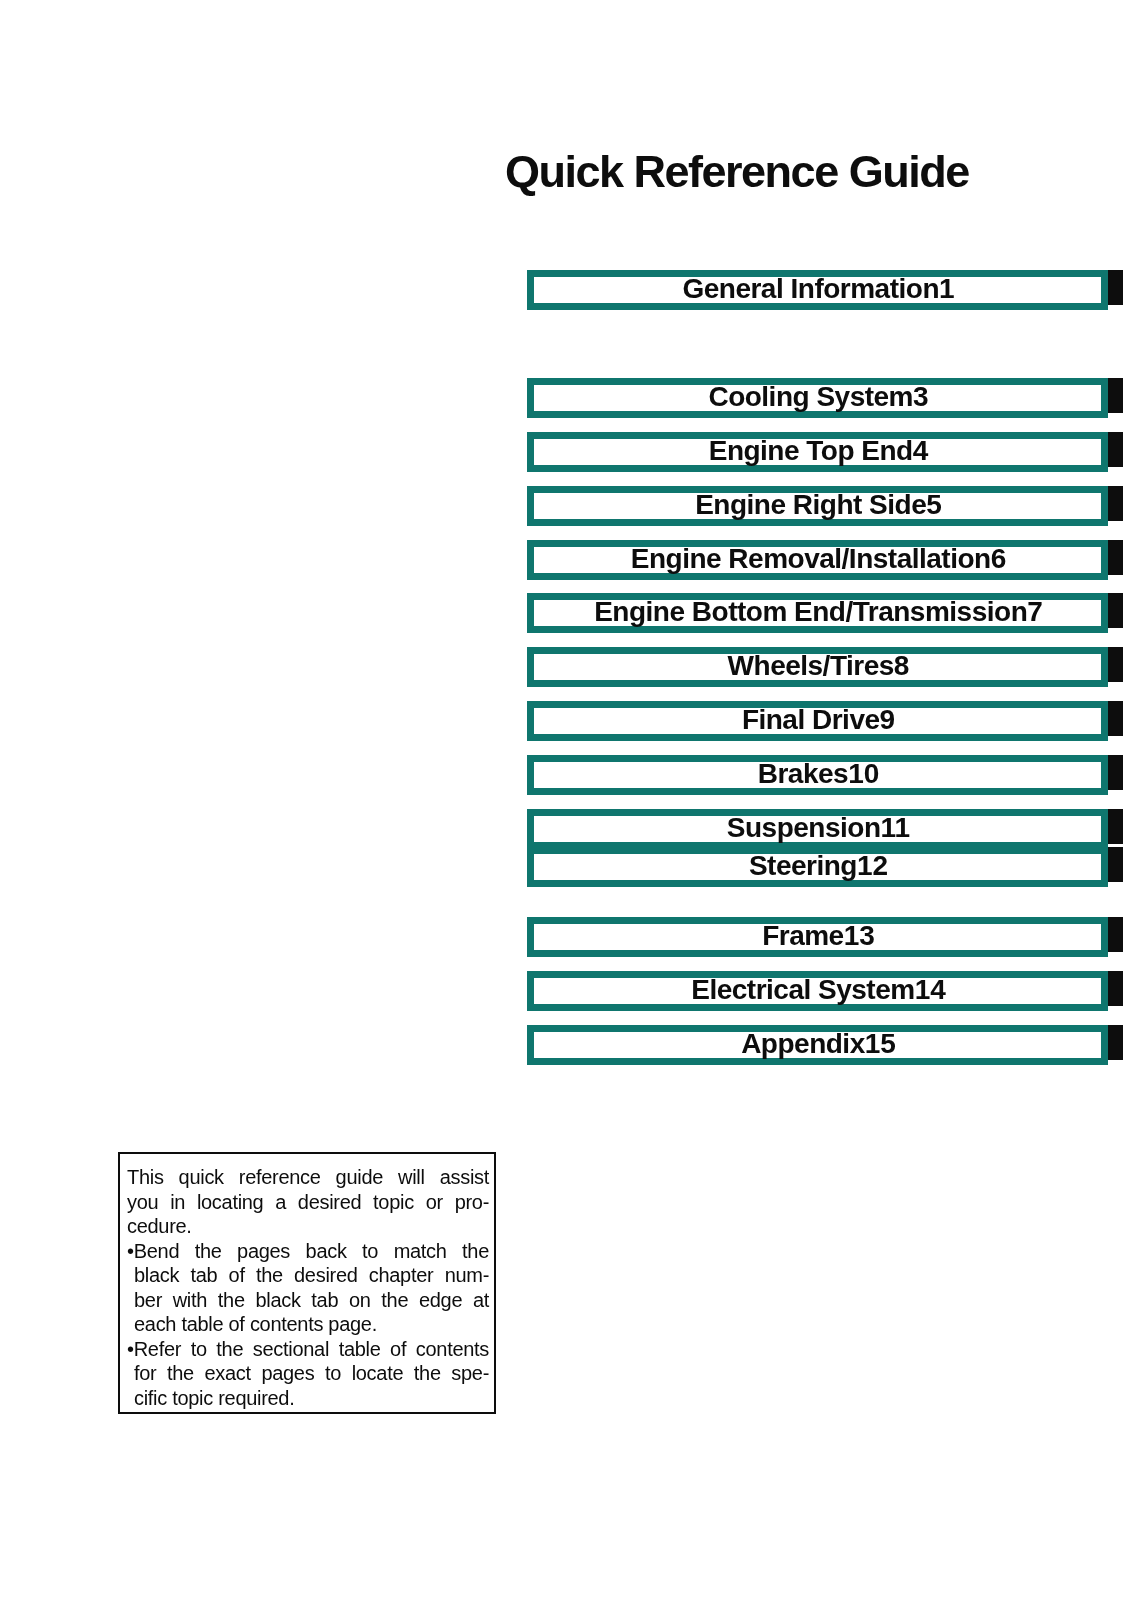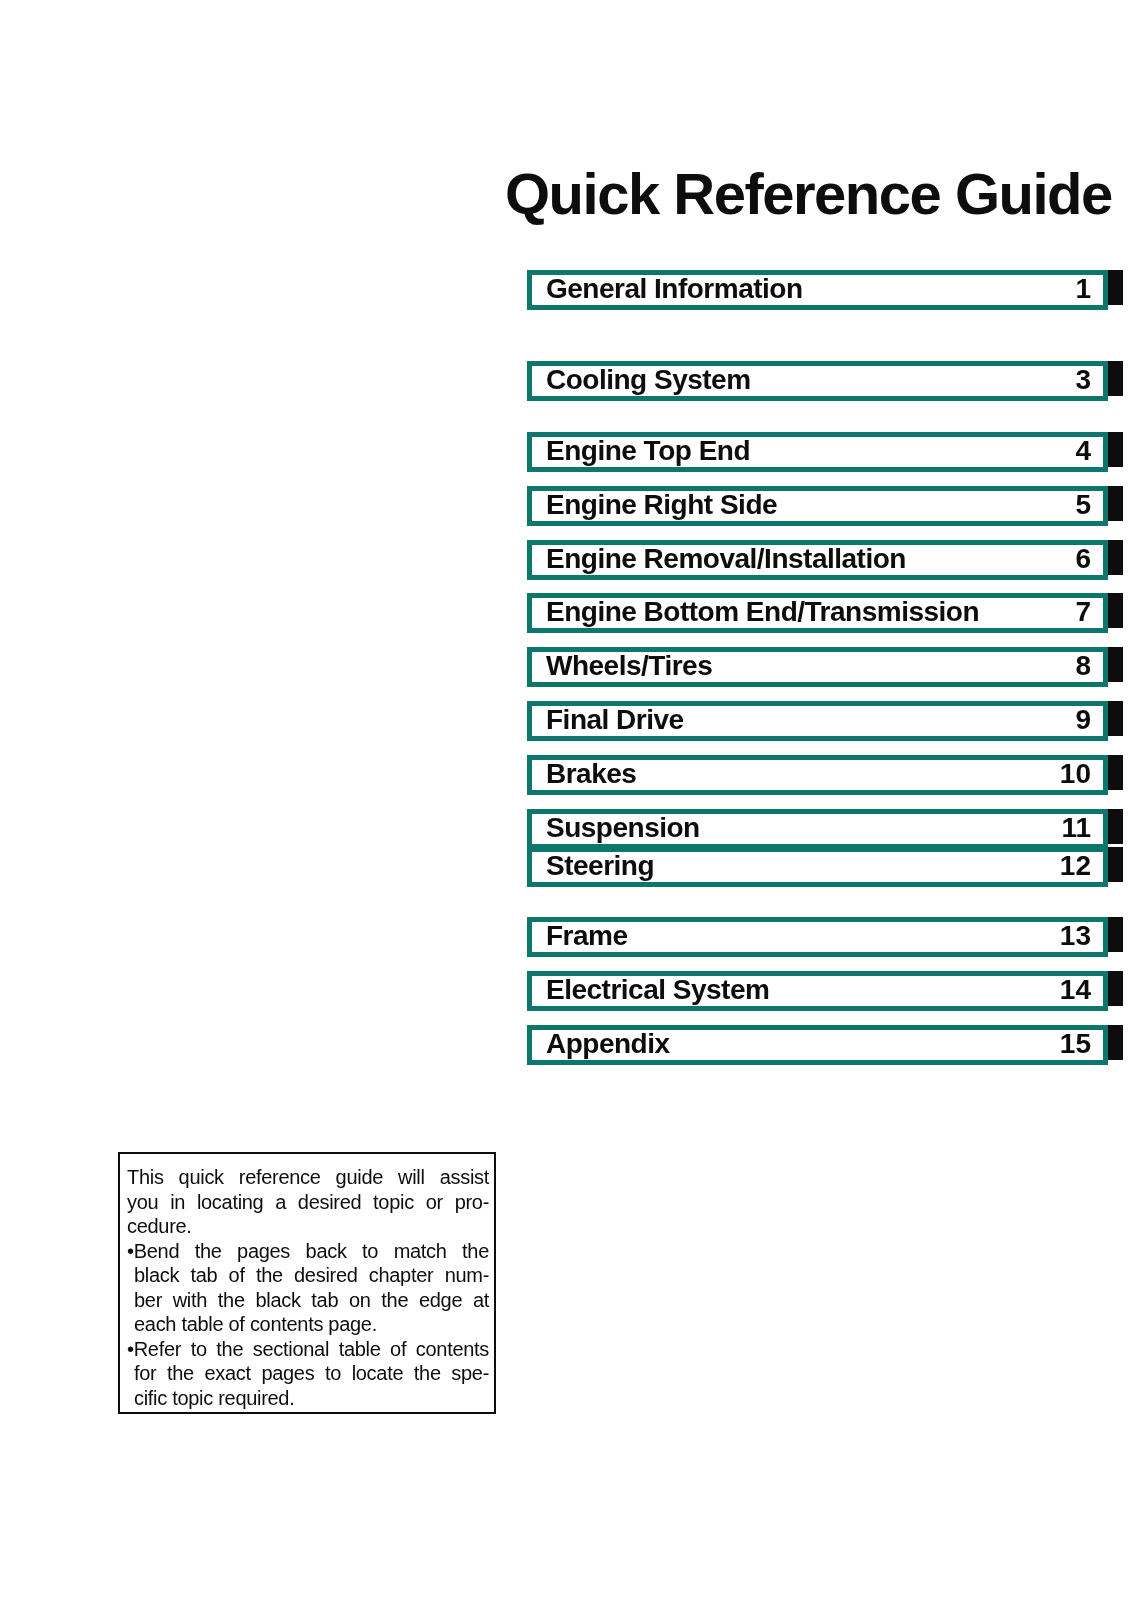--- a/index.html
+++ b/index.html
@@ -13,22 +13,22 @@
     height: 1600px;
     background: #ffffff;
     font-family: "Liberation Sans", sans-serif;
     color: #0d0d0d;
     overflow: hidden;
     margin: 0 auto;
   }
   .page-title {
     position: absolute;
     left: 505px;
-    top: 126px;
-    font-size: 58px;
+    top: 119px;
+    font-size: 45px;
     font-weight: bold;
     letter-spacing: -1.5px;
     line-height: 1;
     white-space: nowrap;
   }
   .chapter-list {
     position: absolute;
     left: 527px;
     top: 270px;
     width: 596px;
@@ -40,25 +40,25 @@
     width: 596px;
     height: 40px;
   }
   .chapter-box {
     position: absolute;
     left: 0;
     top: 0;
     width: 581px;
     height: 40px;
     box-sizing: border-box;
-    border: 5px solid #0f766e;
+    border: 7px solid #0f766e;
     background: #ffffff;
     display: flex;
     align-items: center;
-    justify-content: space-between;
+    justify-content: center;
     padding: 0 12px 0 14px;
   }
   .chapter-title {
     font-size: 28px;
     font-weight: bold;
     letter-spacing: -0.5px;
     white-space: nowrap;
     transform: translateY(-1px);
   }
   .chapter-number {
@@ -107,21 +107,21 @@
   <h1 class="page-title">Quick Reference Guide</h1>
 
   <div class="chapter-list">
       <div class="chapter-row" style="top: 0px;">
     <div class="chapter-box">
       <span class="chapter-title">General Information</span>
       <span class="chapter-number">1</span>
     </div>
     <div class="chapter-tab"></div>
   </div>
-      <div class="chapter-row" style="top: 91px; border-radius: 12px;">
+      <div class="chapter-row" style="top: 108px; border-radius: 12px;">
     <div class="chapter-box">
       <span class="chapter-title">Cooling System</span>
       <span class="chapter-number">3</span>
     </div>
     <div class="chapter-tab"></div>
   </div>
       <div class="chapter-row" style="top: 162px;">
     <div class="chapter-box">
       <span class="chapter-title">Engine Top End</span>
       <span class="chapter-number">4</span>

